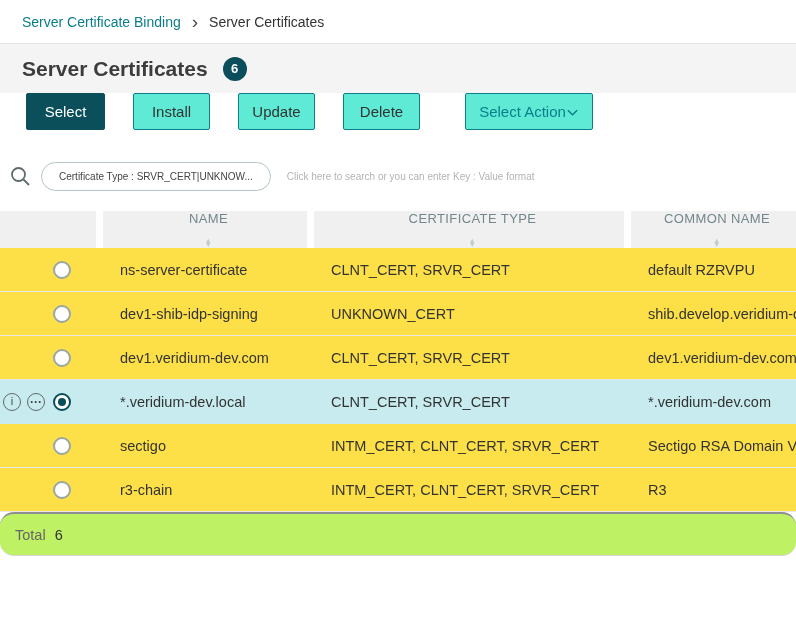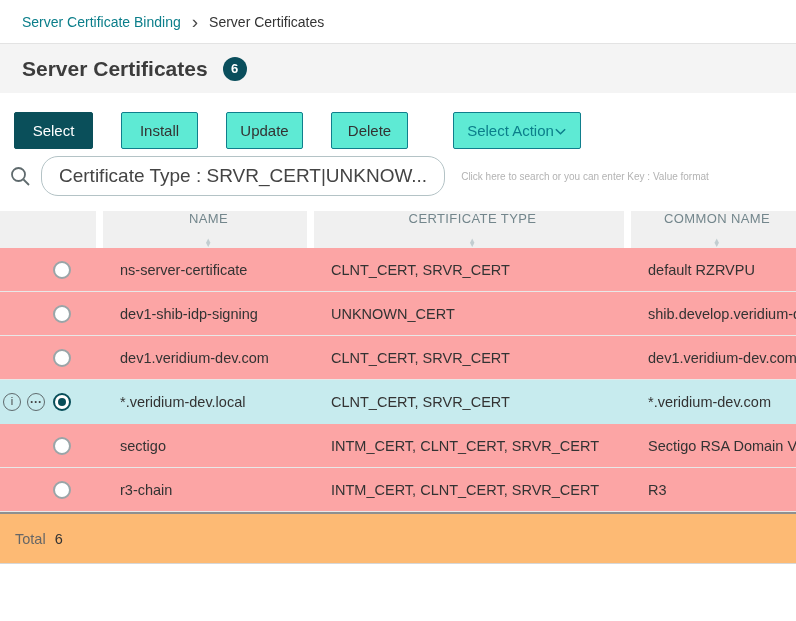--- a/index.html
+++ b/index.html
@@ -36,40 +36,40 @@
   .page-title { font-size: 21px; font-weight: 600; color: #3c3c3c; }
   .count-badge {
     min-width: 24px; height: 24px; padding: 0 4px;
     border-radius: 12px;
     background: #0a4e5c; color: #fff;
     font-size: 13px; font-weight: 700;
     display: flex; align-items: center; justify-content: center;
   }
 
   
-  .toolbar { height: 56px; display: flex; align-items: flex-end; padding-left: 14px; }
+  .toolbar { height: 56px; display: flex; align-items: flex-start; padding-left: 26px; }
   .btn {
     height: 37px; font-size: 15px; border-radius: 2px;
     display: flex; align-items: center; justify-content: center;
     cursor: pointer; background: #5eead4; border: 1px solid #0f7e8c;
   }
   .btn-primary { background: #0a4f5a; border-color: #0a4f5a; color: #fff; width: 79px; }
   .btn-outline { color: #333; width: 77px; margin-left: 28px; }
   .btn-action  { color: #0b7e8a; width: 128px; margin-left: 45px; }
   .chev { width: 13px; height: 13px; display: inline-block; }
 
   
   .search-row { height: 54px; display: flex; align-items: center; padding-left: 8px; }
   .search-icon { display: flex; align-items: center; }
   .filter-chip {
     margin-left: 9px;
     border: 1px solid #b4c3c6;
     border-radius: 17px;
     padding: 8px 17px;
-    font-size: 19px; color: #444;
+    font-size: 10px; color: #444;
     background: #fff;
     white-space: nowrap;
     cursor: pointer;
   }
   .search-placeholder { color: #b3b3b3; font-size: 10px; margin-left: 16px; white-space: nowrap; }
 
   
   .grid-cols {
     display: grid;
     grid-template-columns: 96px 204px 310px 1fr;
@@ -86,21 +86,21 @@
     flex-direction: column;
   }
   .th.empty { cursor: default; }
   .sort { display: flex; flex-direction: column; line-height: 0.62; color: #c2cdd0; font-size: 7.5px; flex: none; }
 
   .trow {
     height: 44px;
     border-bottom: 1px solid #e8e8e8;
     align-items: center;
     cursor: pointer;
-    background: #fca5a5;
+    background: #fde047;
   }
   .trow.selected { background: #c7ebee; border-bottom-color: #c7ebee; }
   .cell { font-size: 14.5px; color: #333; white-space: nowrap; overflow: hidden; padding-left: 17px; }
   .c0 {
     display: flex; align-items: center; justify-content: flex-end;
     padding: 0 25px 0 0; height: 100%;
   }
   .row-icons { display: none; }
   .trow.selected .row-icons { display: flex; align-items: center; gap: 6px; margin-right: 8px; }
   .round-icon {
@@ -117,27 +117,27 @@
   }
   .radio::after {
     content: ""; display: none; width: 8px; height: 8px;
     border-radius: 50%; background: #084e59; margin: auto;
   }
   .trow.selected .radio { border-color: #084e59; }
   .trow.selected .radio::after { display: block; }
 
   
   .tfoot {
-    height: 52px;
+    height: 44px;
     border-top: 2px solid #8f8f8f;
     border-bottom: 1px solid #d7d7d7;
-    background: #fdba74;
+    background: #bef264;
     display: flex; align-items: center;
     padding-left: 15px;
-    font-size: 14.5px; color: #666;
+    font-size: 14.5px; color: #666; border-radius: 14px;
   }
   .total-value { color: #333; margin-left: 9px; }
 </style>
 </head>
 <body>
 
 <div class="breadcrumb">
   <span class="crumb-link">Server Certificate Binding</span>
   <span class="crumb-sep">›</span>
   <span class="crumb-current">Server Certificates</span>

